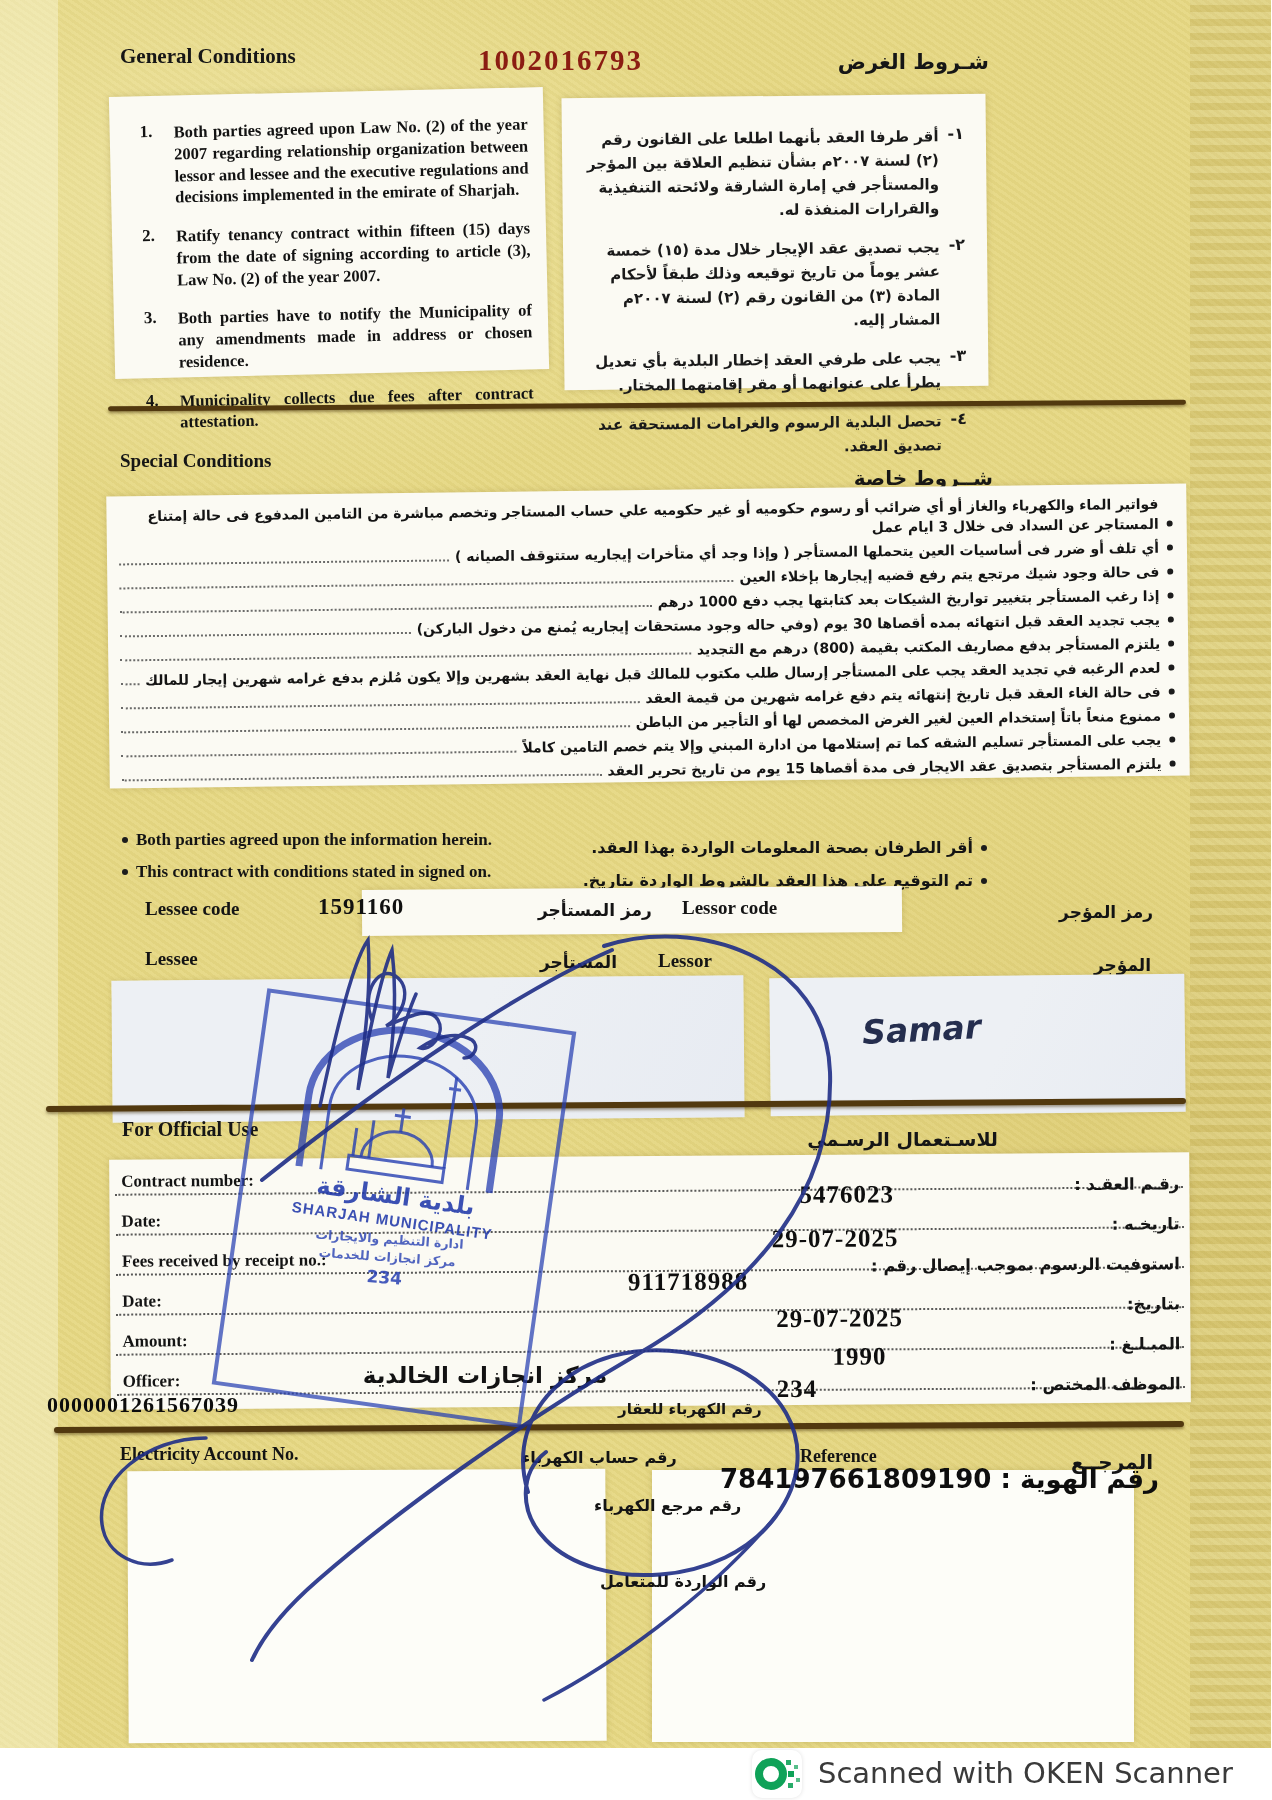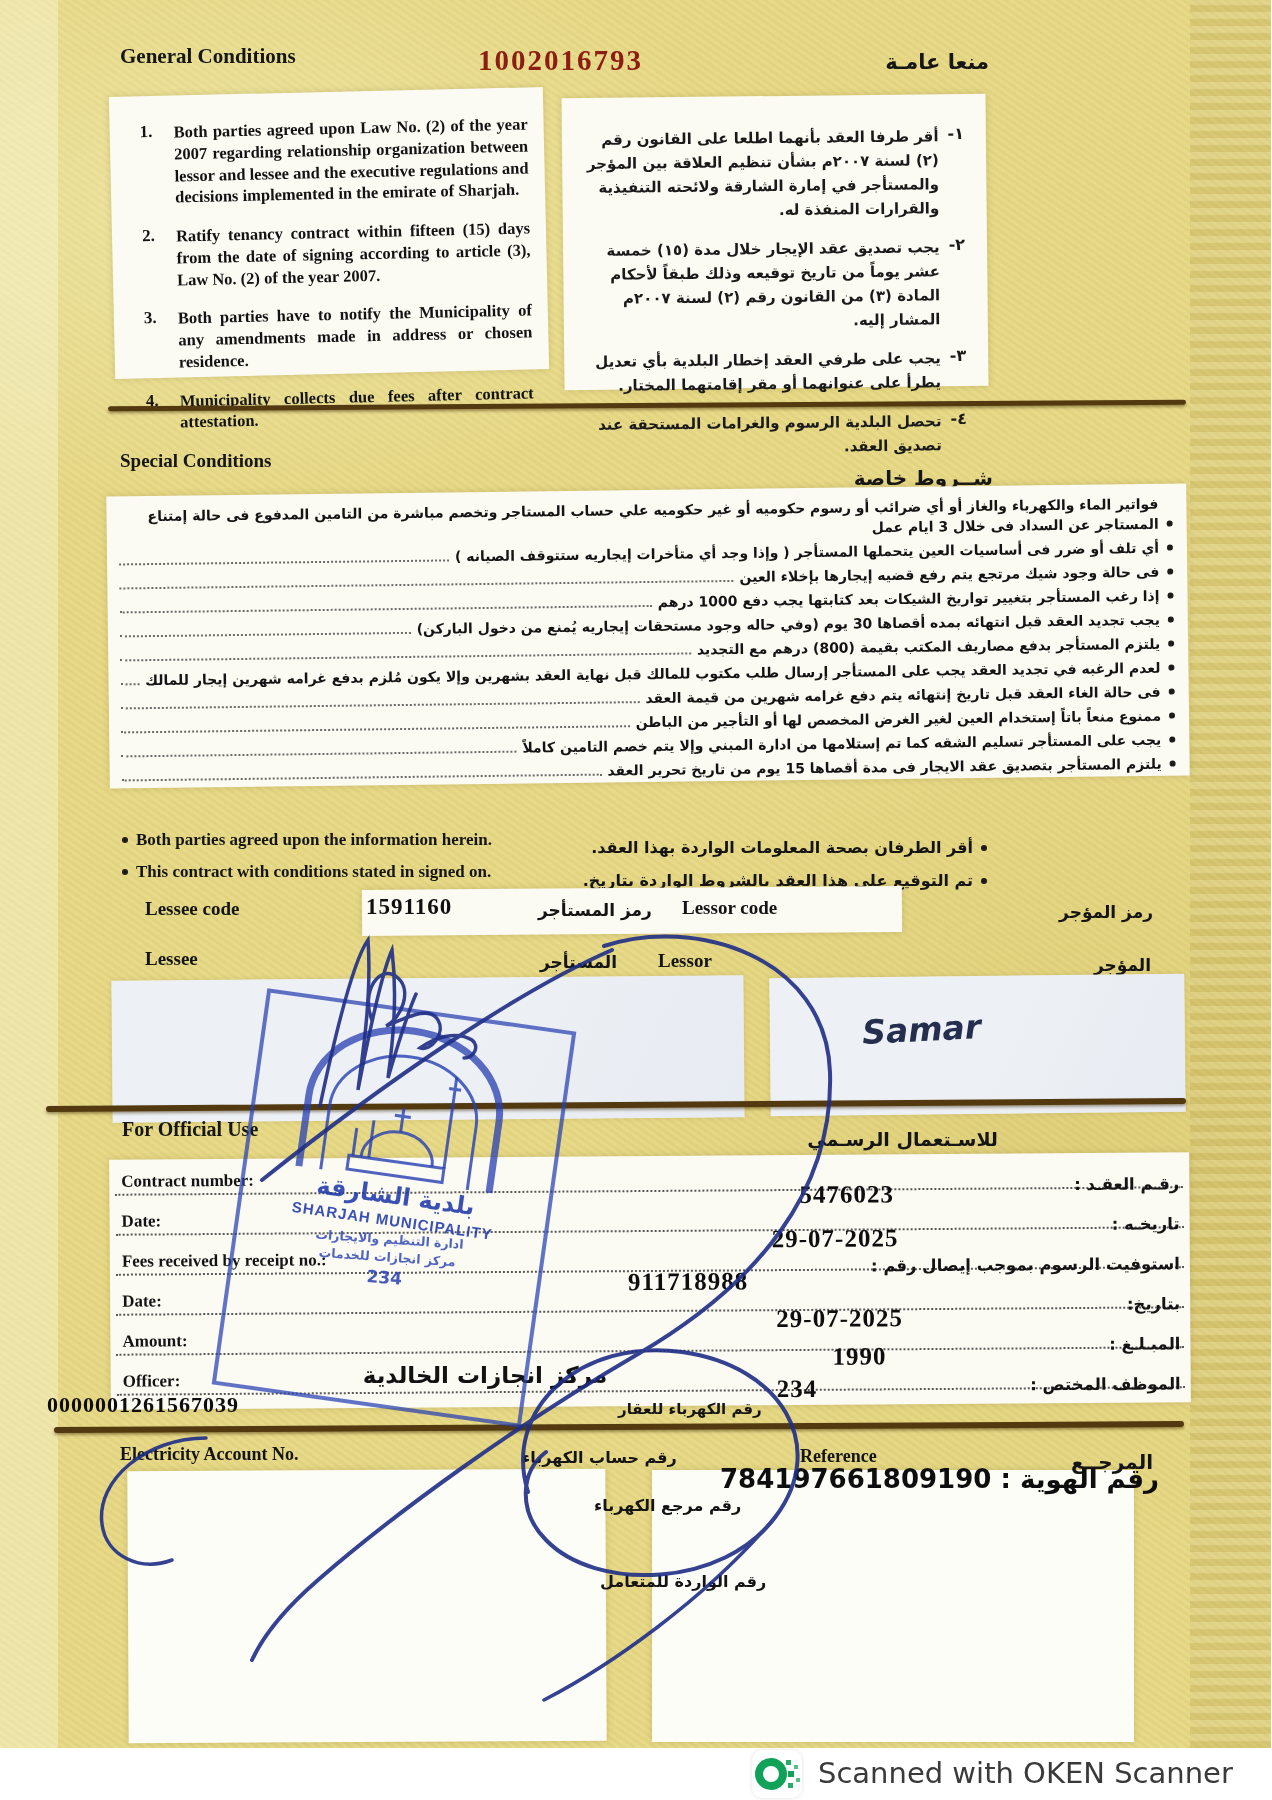--- a/index.html
+++ b/index.html
@@ -78,21 +78,21 @@
 <body>
 
 <div id="page">
   <div id="paper">
     <div class="edge-left"></div>
     <div class="edge-right"></div>
   </div>
 
   <div class="abs h-en" style="left:120px;top:44px;">General Conditions</div>
   <div class="abs serial" style="left:478px;top:44px;">1002016793</div>
-  <div class="abs h-ar" style="right:282px;top:50px;">منعا عامـة</div>
+  <div class="abs h-ar" style="right:282px;top:50px;">شـروط الغرض</div>
 
   <div class="abs wbox gcen" style="left:112px;top:92px;width:434px;height:282px;transform:rotate(-1.3deg);box-sizing:border-box;">
     <div class="gcen-item">
       <span class="gcen-num">1.</span>
       <span class="gcen-text">Both parties agreed upon Law No. (2) of the year 2007 regarding relationship organization between lessor and lessee and the executive regulations and decisions implemented in the emirate of Sharjah.</span>
     </div>
     <div class="gcen-item">
       <span class="gcen-num">2.</span>
       <span class="gcen-text">Ratify tenancy contract within fifteen (15) days from the date of signing according to article (3), Law No. (2) of the year 2007.</span>
     </div>
@@ -200,21 +200,21 @@
       <span class="dot"></span>
       <span>أقر الطرفان بصحة المعلومات الواردة بهذا العقد.</span>
     </div>
   <div class="abs agree-ar" style="right:284px;top:871px;">
       <span class="dot"></span>
       <span>تم التوقيع على هذا العقد بالشروط الواردة بتاريخ.</span>
     </div>
 
   <div class="abs wbox" style="left:362px;top:888px;width:540px;height:46px;transform:rotate(-0.4deg);"></div>
   <div class="abs lbl-en" style="left:145px;top:898px;">Lessee code</div>
-  <div class="abs code-val" style="left:318px;top:894px;margin-left:48px;">1591160</div>
+  <div class="abs code-val" style="left:318px;top:894px;">1591160</div>
   <div class="abs lbl-ar" style="left:538px;top:900px;">رمز المستأجر</div>
   <div class="abs lbl-en" style="left:682px;top:897px;">Lessor code</div>
   <div class="abs lbl-ar" style="right:118px;top:902px;">رمز المؤجر</div>
 
   <div class="abs lbl-en" style="left:145px;top:948px;">Lessee</div>
   <div class="abs lbl-ar" style="left:540px;top:952px;">المستأجر</div>
   <div class="abs lbl-en" style="left:658px;top:950px;">Lessor</div>
   <div class="abs lbl-ar" style="right:120px;top:955px;">المؤجر</div>
 
   <div class="abs sigbox" style="left:112px;top:978px;width:632px;height:142px;transform:rotate(-0.5deg);"></div>

